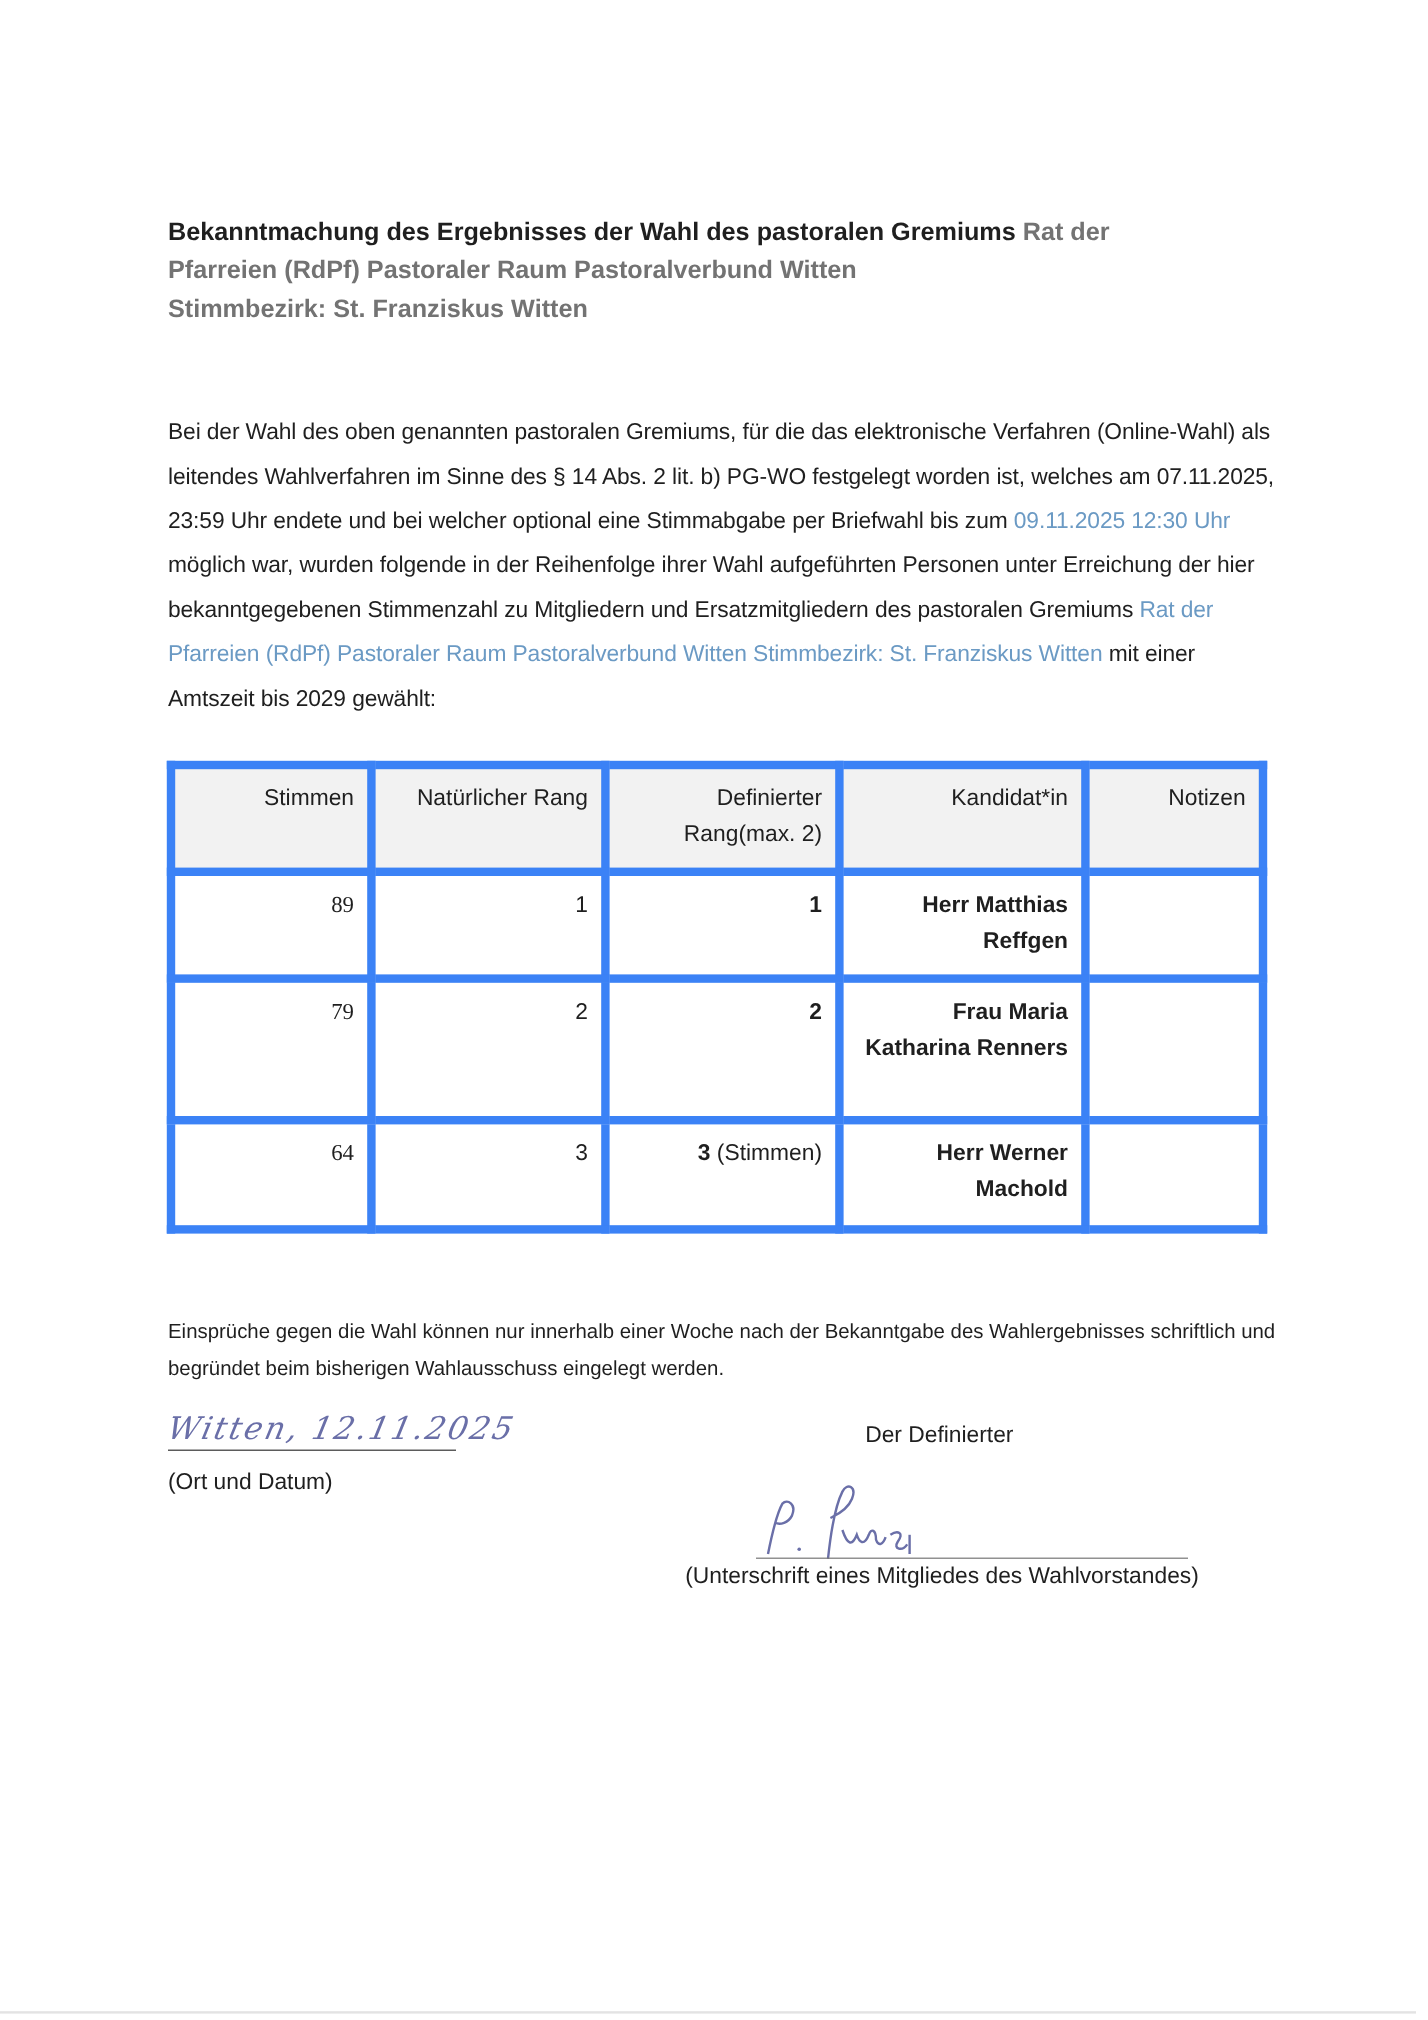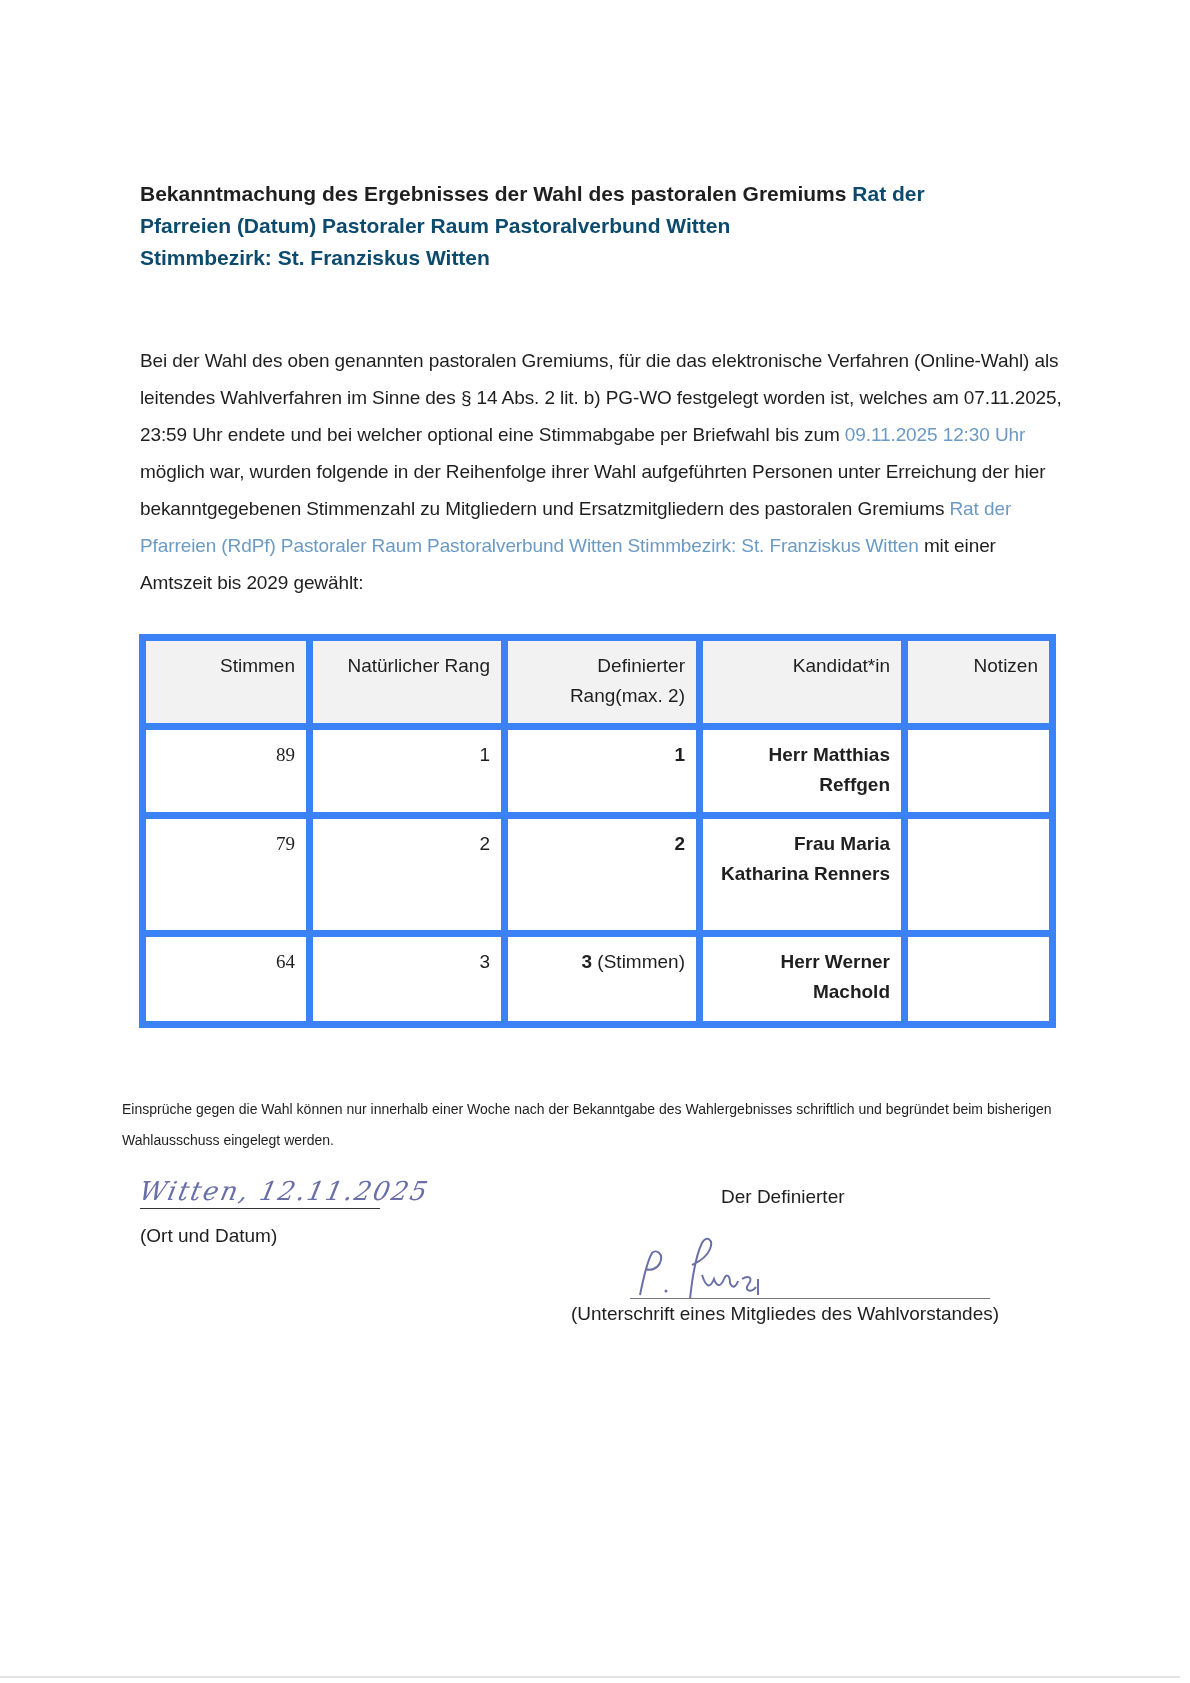--- a/index.html
+++ b/index.html
@@ -19,21 +19,21 @@
     .heading {
       position: absolute;
       left: 140px;
       top: 178px;
       width: 900px;
       font-size: 21px;
       font-weight: bold;
       line-height: 32px;
       color: #1f1f1f;
     }
-    .heading .blue { color: #0c4a6e; }
+    .heading .blue { color: #737373; }
     .intro {
       position: absolute;
       left: 140px;
       top: 342px;
       width: 925px;
       font-size: 19px;
       line-height: 37px;
       letter-spacing: -0.1px;
     }
     .results-table {
@@ -60,24 +60,24 @@
     .results-table td.col-defined { width: 166px; }
     .results-table td.col-candidate { width: 176px; font-weight: bold; }
     .results-table td.col-notes { width: 119px; }
     .results-table .defined-num { font-weight: bold; }
     .row-1 td { height: 72px; }
     .row-2 td { height: 101px; margin-top: 44px; }
     .row-3 td { height: 74px; }
 
     .objection {
       position: absolute;
-      left: 122px;
+      left: 140px;
       top: 1094px;
       width: 940px;
-      font-size: 14px;
+      font-size: 17px;
       line-height: 31px;
     }
     .place-date {
       position: absolute;
       left: 140px;
       top: 1176px;
       width: 240px;
     }
     .handwriting {
       font-family: "DejaVu Serif", serif;
@@ -135,21 +135,21 @@
       top: 1676px;
       width: 1180px;
       border-top: 2px solid #e3e3e3;
     }
   </style>
 </head>
 <body>
 
 <div class="heading">
   <span>Bekanntmachung des Ergebnisses der Wahl des pastoralen Gremiums </span><span class="blue">Rat der</span><br>
-  <span class="blue">Pfarreien (Datum) Pastoraler Raum Pastoralverbund Witten</span><br>
+  <span class="blue">Pfarreien (RdPf) Pastoraler Raum Pastoralverbund Witten</span><br>
   <span class="blue">Stimmbezirk: St. Franziskus Witten</span>
 </div>
 
 <div class="intro">
   <span>Bei der Wahl des oben genannten pastoralen Gremiums, für die das elektronische Verfahren (Online-Wahl) als leitendes Wahlverfahren im Sinne des § 14 Abs. 2 lit. b) PG-WO festgelegt worden ist, welches am 07.11.2025, 23:59 Uhr endete und bei welcher optional eine Stimmabgabe per Briefwahl bis zum </span><span class="blue">09.11.2025 12:30 Uhr</span><span> möglich war, wurden folgende in der Reihenfolge ihrer Wahl aufgeführten Personen unter Erreichung der hier bekanntgegebenen Stimmenzahl zu Mitgliedern und Ersatzmitgliedern des pastoralen Gremiums </span><span class="blue">Rat der Pfarreien (RdPf) Pastoraler Raum Pastoralverbund Witten Stimmbezirk: St. Franziskus Witten</span><span> mit einer Amtszeit bis 2029 gewählt:</span>
 </div>
 
 <table class="results-table">
   <thead>
     <tr>

